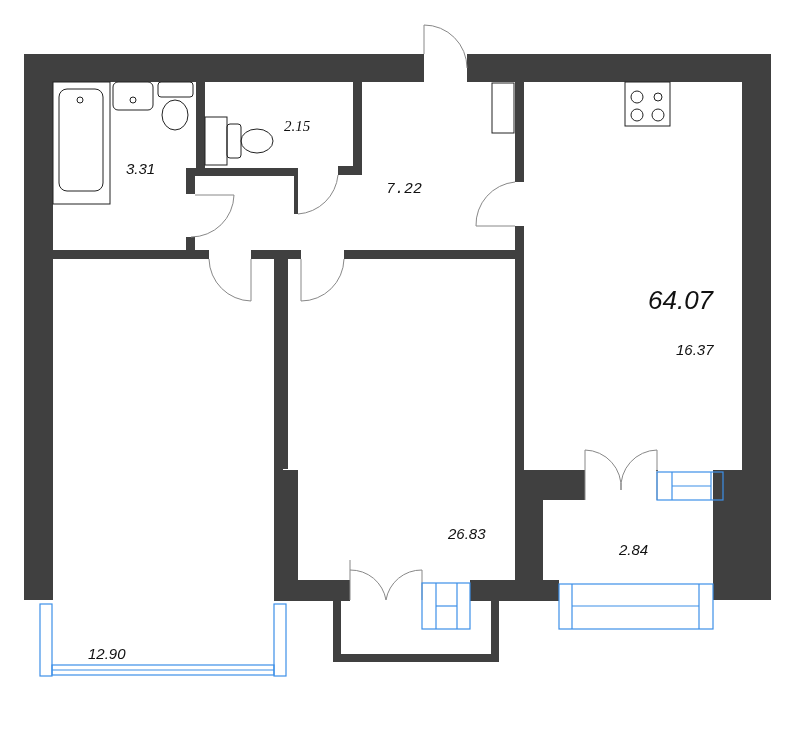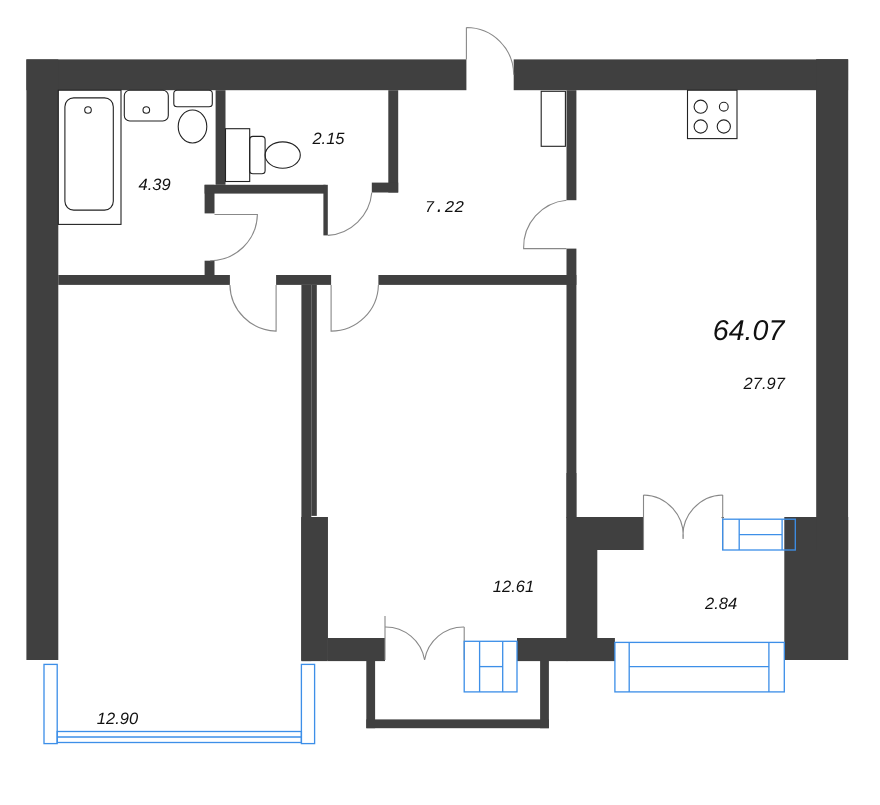--- a/index.html
+++ b/index.html
@@ -105,20 +105,20 @@
     <ellipse cx="257" cy="141" rx="16" ry="12"></ellipse>
     <rect x="625" y="82" width="45" height="44"></rect>
     <circle cx="637" cy="97" r="6"></circle>
     <circle cx="658" cy="97" r="4"></circle>
     <circle cx="637" cy="115" r="6"></circle>
     <circle cx="658" cy="115" r="6"></circle>
     <rect x="492" y="83" width="22" height="50"></rect>
   </g>
 </svg>
 
-<span class="label room-area" style="left:126px;top:160px;">4.39</span>
-<span class="label room-area" style="left:284px;top:118px;">2.15</span>
+<span class="label room-area" style="left:126px;top:160px;">3.31</span>
+<span class="label room-area" style="left:284px;top:118px;font-family:Liberation Serif, serif;">2.15</span>
 <span class="label room-area" style="left:386px;top:181px;font-family:Liberation Mono, monospace;">7.22</span>
 <span class="label total-area" style="left:648px;top:285px;">64.07</span>
-<span class="label room-area" style="left:676px;top:341px;">27.97</span>
+<span class="label room-area" style="left:676px;top:341px;">16.37</span>
 <span class="label room-area" style="left:88px;top:645px;">12.90</span>
-<span class="label room-area" style="left:448px;top:525px;">12.61</span>
-<span class="label room-area" style="left:641px;top:541px;">2.84</span>
+<span class="label room-area" style="left:448px;top:525px;">26.83</span>
+<span class="label room-area" style="left:619px;top:541px;">2.84</span>
 
 </body></html>

